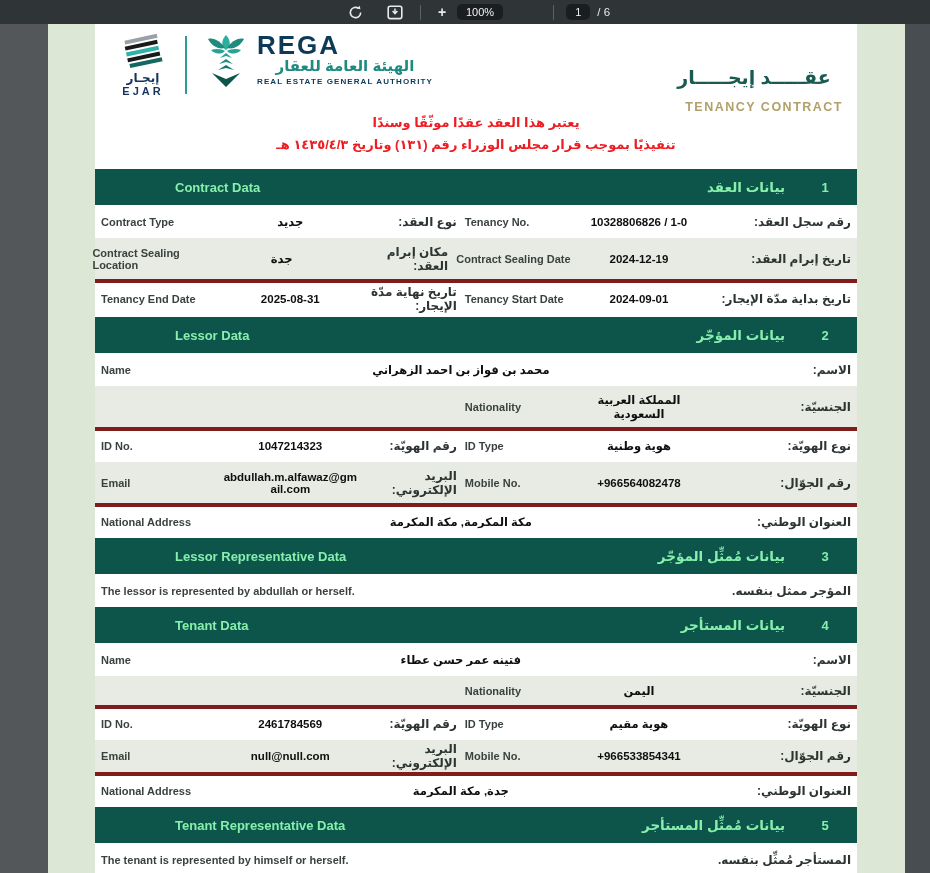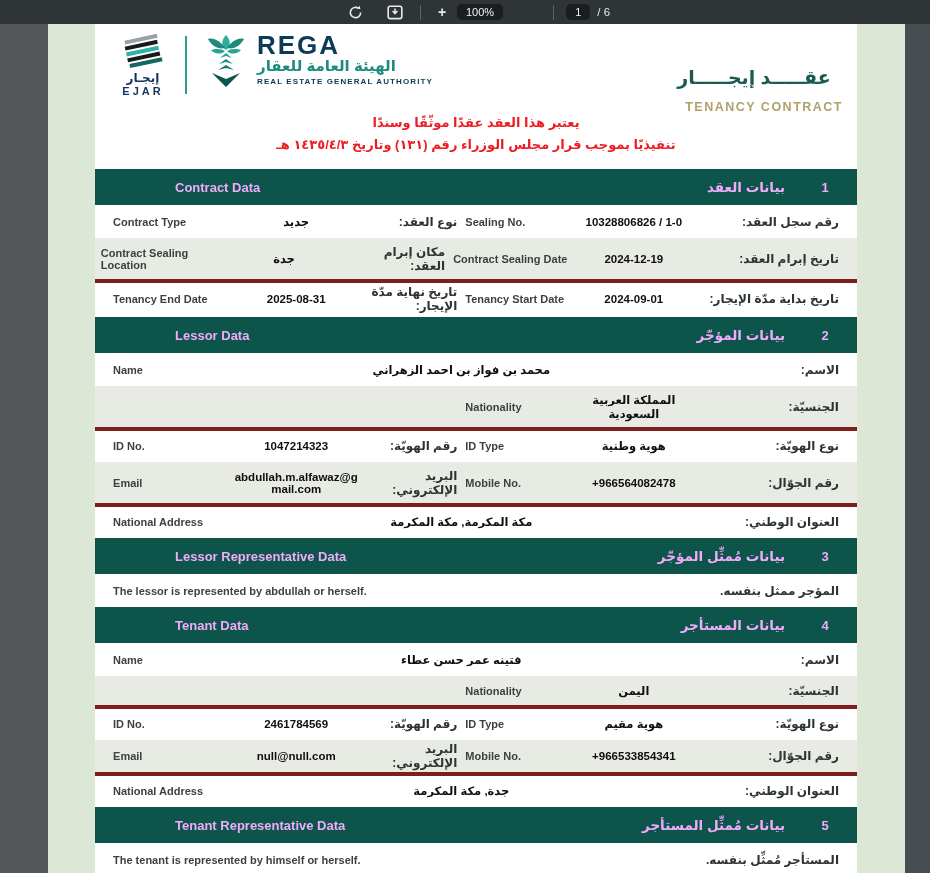--- a/index.html
+++ b/index.html
@@ -27,38 +27,38 @@
   .content{position:absolute;left:47px;top:0;width:762px;min-height:849px;background:#ffffff;}
   
   .doc-header{display:flex;align-items:flex-start;padding:9px 14px 0 16px;height:74px;}
   .ejar-block{width:64px;text-align:center;}
   .ejar-ar{font-size:12px;font-weight:bold;color:#15355e;margin-top:-2px;direction:rtl;}
   .ejar-en{font-size:11px;font-weight:bold;color:#15355e;letter-spacing:3px;margin-top:0px;}
   .brand-divider{width:2px;height:58px;background:#2a9e93;margin:3px 14px 0 10px;}
   .rega-block{display:flex;align-items:flex-start;}
   .rega-text{margin-left:6px;}
   .rega-wordmark{font-size:26px;font-weight:bold;color:#0c3a57;letter-spacing:2px;line-height:24px;}
-  .rega-ar{font-size:15px;font-weight:bold;color:#1f8b7e;direction:rtl;text-align:left;line-height:18px;}
+  .rega-ar{font-size:15px;font-weight:bold;color:#1f8b7e;direction:rtl;text-align:center;line-height:18px;}
   .rega-en{font-size:8px;font-weight:bold;color:#0c3a57;letter-spacing:1.1px;margin-top:2px;}
   .title-block{margin-left:auto;width:178px;text-align:center;padding-top:5px;}
   .title-ar{color:#1b5a51;font-size:19px;font-weight:bold;direction:rtl;margin-top:28px;}
   .title-en{color:#b1a06a;font-size:12.5px;font-weight:bold;letter-spacing:1.5px;margin-top:11px;text-align:right;}
   
   .disclaimer{text-align:center;direction:rtl;color:#ee1d23;font-weight:bold;
     font-size:13px;line-height:22px;margin-top:5px;}
   .disclaimer div{padding:0 40px;}
   
   .sec-wrap{margin-top:13px;}
-  .sec-head{height:36px;background:#0d544b;color:#f0abfc;display:flex;align-items:center;
+  .sec-head{height:36px;background:#0d544b;color:#86efac;display:flex;align-items:center;
     margin-top:2px;margin-bottom:2px;}
   .sh-en{margin-left:80px;font-size:13px;font-weight:bold;}
   .sh-ar{margin-left:auto;font-size:13.5px;font-weight:bold;direction:rtl;}
   .sh-num{width:48px;text-align:center;font-size:13px;font-weight:bold;margin-left:16px;margin-right:8px;}
   
-  .row{display:flex;align-items:center;min-height:29px;background:#ffffff;padding:0 14px;}
+  .row{display:flex;align-items:center;min-height:29px;background:#ffffff;padding:0 2px;}
   .row.alt{background:#e7ebe3;border-top:2px solid #ffffff;border-bottom:4px solid #7f1d1d;justify-content:flex-end;}
   .row.tall{min-height:41px;}
   .c{box-sizing:border-box;padding:2px 4px;}
   .en{font-size:11px;font-weight:bold;color:#3a423f;text-align:left;}
   .val{font-size:11.5px;font-weight:bold;color:#0f0f0f;text-align:center;}
   .ar{font-size:12px;font-weight:bold;color:#2d3532;text-align:right;direction:rtl;}
   .ltr{direction:ltr;unicode-bidi:isolate;}
   .rtl{direction:rtl;unicode-bidi:isolate;}
   .wrap{word-break:break-all;}
   .w1{flex:0 0 16%;}  
@@ -152,21 +152,21 @@
       <div class="sec-wrap">
         <div class="sec-head">
           <span class="sh-en">Contract Data</span>
           <span class="sh-ar">بيانات العقد</span>
           <span class="sh-num">1</span>
         </div>
         <div class="row">
           <span class="c en w1">Contract Type</span>
           <span class="c val w2 rtl">جديد</span>
           <span class="c ar w3">نوع العقد:</span>
-          <span class="c en w4">Sealing No.</span>
+          <span class="c en w4">Tenancy No.</span>
           <span class="c val w5 ltr">10328806826 / 1-0</span>
           <span class="c ar w6">رقم سجل العقد:</span>
         </div>
         <div class="row alt tall">
           <span class="c en w1">Contract Sealing Location</span>
           <span class="c val w2 rtl">جدة</span>
           <span class="c ar w3">مكان إبرام العقد:</span>
           <span class="c en w4">Contract Sealing Date</span>
           <span class="c val w5 ltr">2024-12-19</span>
           <span class="c ar w6">تاريخ إبرام العقد:</span>

